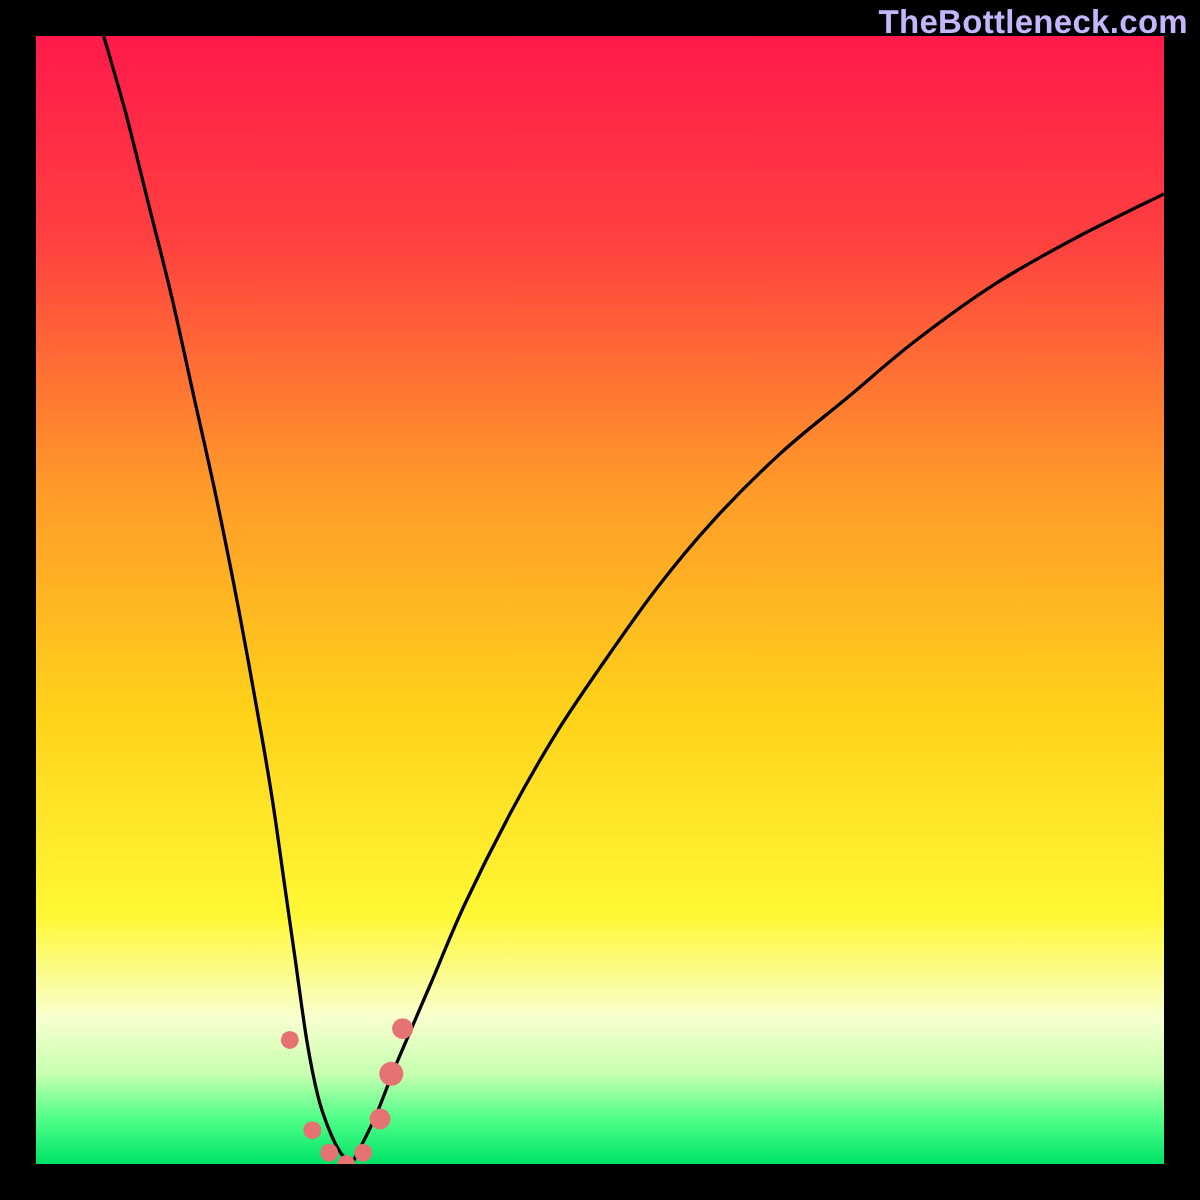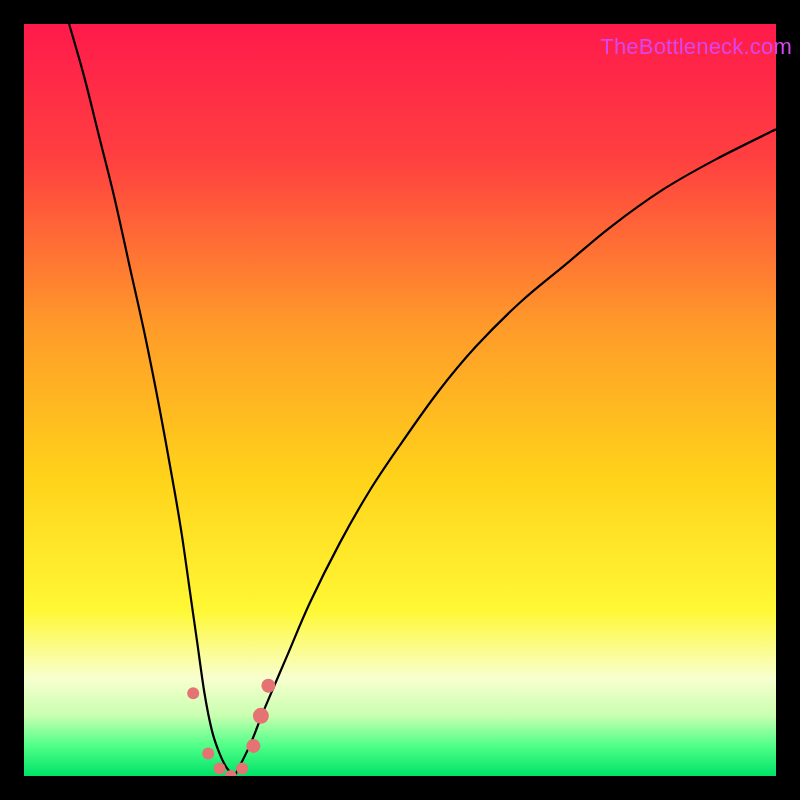--- a/index.html
+++ b/index.html
@@ -23,25 +23,24 @@
     position: absolute;
     left: 0;
     top: 0;
     width: 752px;
     height: 752px;
   }
   .watermark {
     position: absolute;
     top: 2px;
     right: 8px;
-    color: #d946ef;
+    color: #c4b5fd;
     font-size: 22px;
     letter-spacing: 0.2px;
-    font-weight: 400;
-    margin-top: 32px;
+    font-weight: 700;
   }
 </style>
 </head>
 <body>
 
 <div class="frame">
   <svg class="plot" viewBox="0 0 752 752">
     <defs>
       <linearGradient id="bg-grad" x1="0" y1="0" x2="0" y2="1">
           <stop offset="0%" stop-color="#ff1a4b"></stop>

